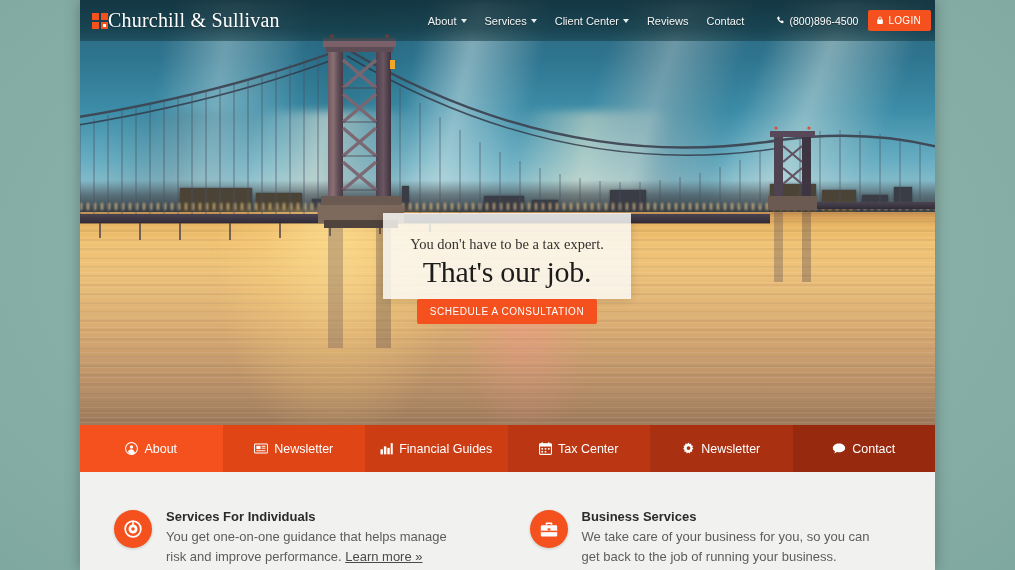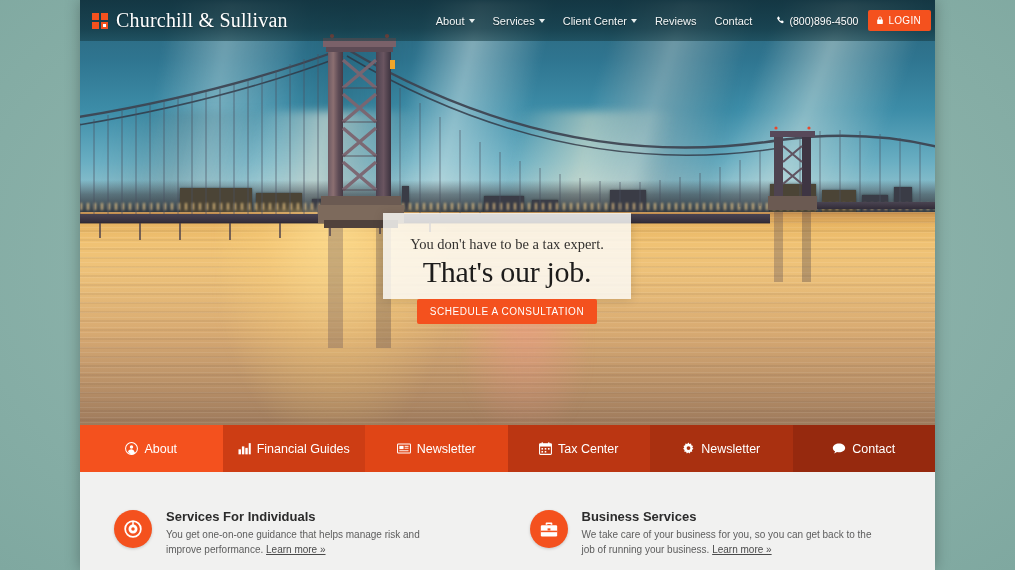--- a/index.html
+++ b/index.html
@@ -179,21 +179,21 @@
     left: 0; top: 0; right: 0;
     height: 41px;
     background: linear-gradient(to bottom, rgba(14,44,54,0.80) 0%, rgba(17,52,62,0.72) 70%, rgba(20,58,66,0.55) 100%);
     display: flex;
     align-items: center;
     z-index: 40;
   }
   .brand {
     display: flex;
     align-items: center;
-    gap: 8px;
+    gap: 0;
     margin-left: 12px;
     text-decoration: none;
   }
   .logo-mark {
     width: 16px; height: 16px;
     display: grid;
     grid-template-columns: 7px 7px;
     grid-template-rows: 7px 7px;
     gap: 2px;
     flex: none;
@@ -360,21 +360,21 @@
     box-shadow: 0 1px 3px rgba(0,0,0,.18);
   }
   .svc-body { padding-top: 1px; }
   .svc-title {
     font-size: 13px;
     font-weight: bold;
     color: #2b2b2b;
     margin-bottom: 3px;
   }
   .svc-text {
-    font-size: 10px;
+    font-size: 13px;
     color: #5d5d5d;
     line-height: 1.5;
     max-width: 290px;
   }
   .svc-link {
     color: #4a4a4a;
     text-decoration: underline;
     cursor: pointer;
   }
 </style>
@@ -621,38 +621,38 @@
 
     <div class="iconnav">
       <a class="iconnav-item" href="#" style="background:#f4511e">
         <svg width="13" height="13" viewBox="0 0 16 16">
           <circle cx="8" cy="8" r="7.3" fill="none" stroke="#fff" stroke-width="1.3"></circle>
           <circle cx="8" cy="6.1" r="2.1" fill="#fff"></circle>
           <path fill="#fff" d="M8 9c-2.2 0-4 1.3-4.3 3A7 7 0 0 0 8 15.3c1.7 0 3.2-.6 4.3-1.5C12 11.9 10.2 9 8 9z"></path>
         </svg>
         <span>About</span>
       </a>
-      <a class="iconnav-item" href="#" style="background:#cd3d14">
-        <svg width="13" height="13" viewBox="0 0 16 16">
-          <rect x="0.6" y="9" width="3" height="6.2" fill="#fff"></rect>
-          <rect x="4.8" y="5.4" width="3" height="9.8" fill="#fff"></rect>
-          <rect x="9" y="7.2" width="3" height="8" fill="#fff"></rect>
-          <rect x="13.2" y="1.4" width="2.5" height="13.8" fill="#fff"></rect>
-        </svg>
-        <span>Financial Guides</span>
-      </a>
       <a class="iconnav-item" href="#" style="background:#e04516">
         <svg width="14" height="13" viewBox="0 0 18 14">
           <rect x="0.7" y="1.2" width="16.6" height="11.6" rx="1" fill="none" stroke="#fff" stroke-width="1.3"></rect>
           <rect x="3" y="3.6" width="5.4" height="4.2" fill="#fff"></rect>
           <rect x="9.8" y="3.6" width="5" height="1.2" fill="#fff"></rect>
           <rect x="9.8" y="6" width="5" height="1.2" fill="#fff"></rect>
           <rect x="3" y="9.3" width="11.8" height="1.2" fill="#fff"></rect>
         </svg>
         <span>Newsletter</span>
+      </a>
+      <a class="iconnav-item" href="#" style="background:#cd3d14">
+        <svg width="13" height="13" viewBox="0 0 16 16">
+          <rect x="0.6" y="9" width="3" height="6.2" fill="#fff"></rect>
+          <rect x="4.8" y="5.4" width="3" height="9.8" fill="#fff"></rect>
+          <rect x="9" y="7.2" width="3" height="8" fill="#fff"></rect>
+          <rect x="13.2" y="1.4" width="2.5" height="13.8" fill="#fff"></rect>
+        </svg>
+        <span>Financial Guides</span>
       </a>
       <a class="iconnav-item" href="#" style="background:#bb3612">
         <svg width="13" height="13" viewBox="0 0 16 16">
           <rect x="0.7" y="2.2" width="14.6" height="13" rx="1" fill="none" stroke="#fff" stroke-width="1.3"></rect>
           <rect x="0.7" y="2.2" width="14.6" height="3.4" fill="#fff"></rect>
           <rect x="3.2" y="0.4" width="1.6" height="3.2" fill="#fff"></rect>
           <rect x="11.2" y="0.4" width="1.6" height="3.2" fill="#fff"></rect>
           <rect x="3" y="7.4" width="2" height="2" fill="#fff"></rect>
           <rect x="7" y="7.4" width="2" height="2" fill="#fff"></rect>
           <rect x="11" y="7.4" width="2" height="2" fill="#fff"></rect>

